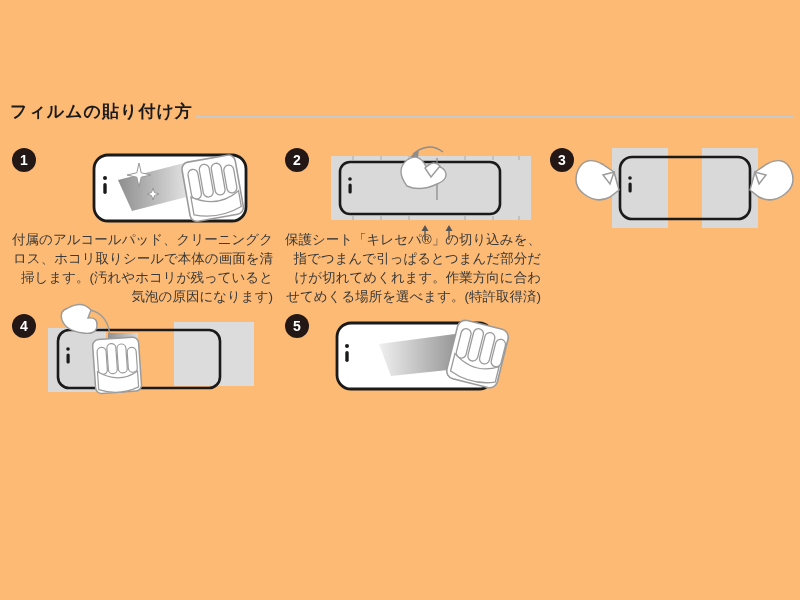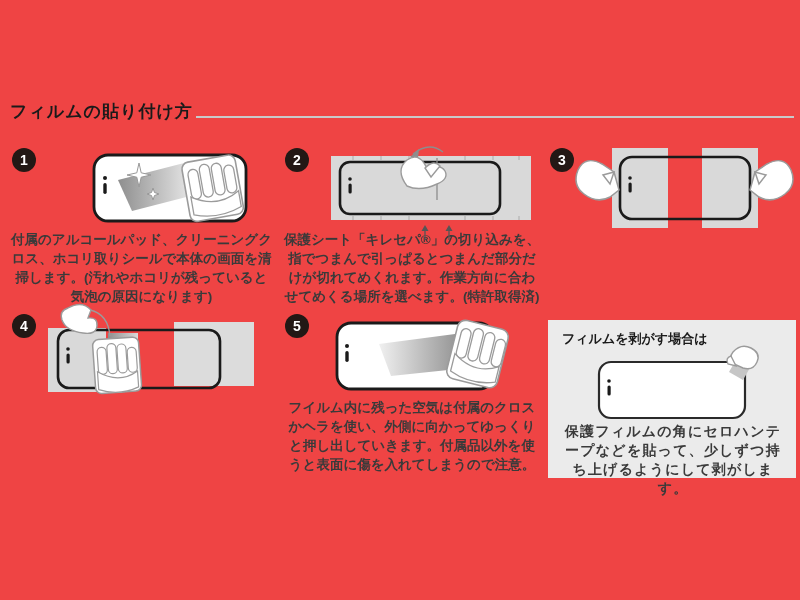--- a/index.html
+++ b/index.html
@@ -1,30 +1,30 @@
 <!DOCTYPE html>
 <html><head>
 <meta charset="utf-8">
 <style>
   html,body{margin:0;padding:0;background:#fff;}
   body{font-family:"Liberation Sans","DejaVu Sans",sans-serif;}
-  .canvas{position:relative;width:800px;height:600px;background:#ef4444;overflow:hidden;}
+  .canvas{position:relative;width:800px;height:600px;background:#fdba74;overflow:hidden;}
 
   .page-title{position:absolute;left:10px;top:100px;margin:0;font-size:17px;font-weight:bold;
               color:#1a1a1a;letter-spacing:1px;}
   .title-rule{position:absolute;left:196px;top:116px;width:598px;height:2px;background:#c9c9c9;}
 
   .step{position:absolute;}
   .step .head{position:relative;height:84px;}
   .row2 .head{height:86px;}
   .badge{position:absolute;left:2px;top:2px;width:24px;height:24px;border-radius:50%;
          background:#231815;color:#fff;font-size:14px;font-weight:bold;
          display:flex;align-items:center;justify-content:center;}
   .illus{position:absolute;top:0;}
-  .caption{margin:0;font-size:13.5px;line-height:19px;color:#3a3a3a;text-align:center;font-weight:bold;}
+  .caption{margin:0;font-size:13.5px;line-height:19px;color:#3a3a3a;text-align:right;}
 
   .peel-box{position:absolute;left:548px;top:320px;width:248px;height:158px;background:#ebebeb;
             box-sizing:border-box;padding:10px 12px 0 14px;}
   .peel-box h3{margin:0 0 2px 0;font-size:13px;font-weight:bold;color:#1a1a1a;}
   .peel-box .box-illus{display:block;margin:0 auto;}
   .peel-box .caption{font-size:14px;letter-spacing:1.2px;line-height:19px;margin-top:2px;}
 
   svg{overflow:visible;}
 </style>
 </head>
@@ -174,31 +174,16 @@
         <g transform="rotate(14 150 42)" fill="#fff" stroke="#9b9b9b">
           <rect x="124" y="10" width="52" height="60" rx="8" stroke-width="1.6"></rect>
           <rect x="129" y="18" width="10" height="30" rx="5" stroke-width="1.3"></rect>
           <rect x="141" y="15" width="10" height="33" rx="5" stroke-width="1.3"></rect>
           <rect x="153" y="16" width="10" height="32" rx="5" stroke-width="1.3"></rect>
           <rect x="165" y="20" width="10" height="28" rx="5" stroke-width="1.3"></rect>
           <path d="M128,45 q24,16 46,2 l0,16 q-23,9 -46,0 z" stroke-width="1.3"></path>
         </g>
       </svg>
     </div>
-    <p class="caption">フイルム内に残った空気は付属のクロスかヘラを使い、外側に向かってゆっくりと押し出していきます。付属品以外を使うと表面に傷を入れてしまうので注意。</p>
   </div>
 
-  <div class="peel-box">
-    <h3>フィルムを剥がす場合は</h3>
-    <svg class="box-illus" width="200" height="70" viewBox="0 0 200 70">
-      <rect x="26" y="12" width="146" height="56" rx="12" fill="#fff" stroke="#2a2a2a" stroke-width="2.2"></rect>
-      <circle cx="36" cy="31" r="1.8" fill="#1a1a1a"></circle>
-      <rect x="34.5" y="35.5" width="3.2" height="10" rx="1.6" fill="#1a1a1a"></rect>
-      <polygon points="164,8 178,16 170,30 156,22" fill="#c6c6c6"></polygon>
-      <g fill="#fff" stroke="#9b9b9b" stroke-width="1.4">
-        <path d="M160,2 q8,-9 18,-4 q10,5 6,14 q-4,9 -14,6 l-9,-4 q-6,-6 -1,-12 z"></path>
-        <path d="M158,6 q-6,2 -3,8 l8,2 z"></path>
-      </g>
-    </svg>
-    <p class="caption">保護フィルムの角にセロハンテープなどを貼って、少しずつ持ち上げるようにして剥がします。</p>
-  </div>
 
 </div>
 
 </body></html>

